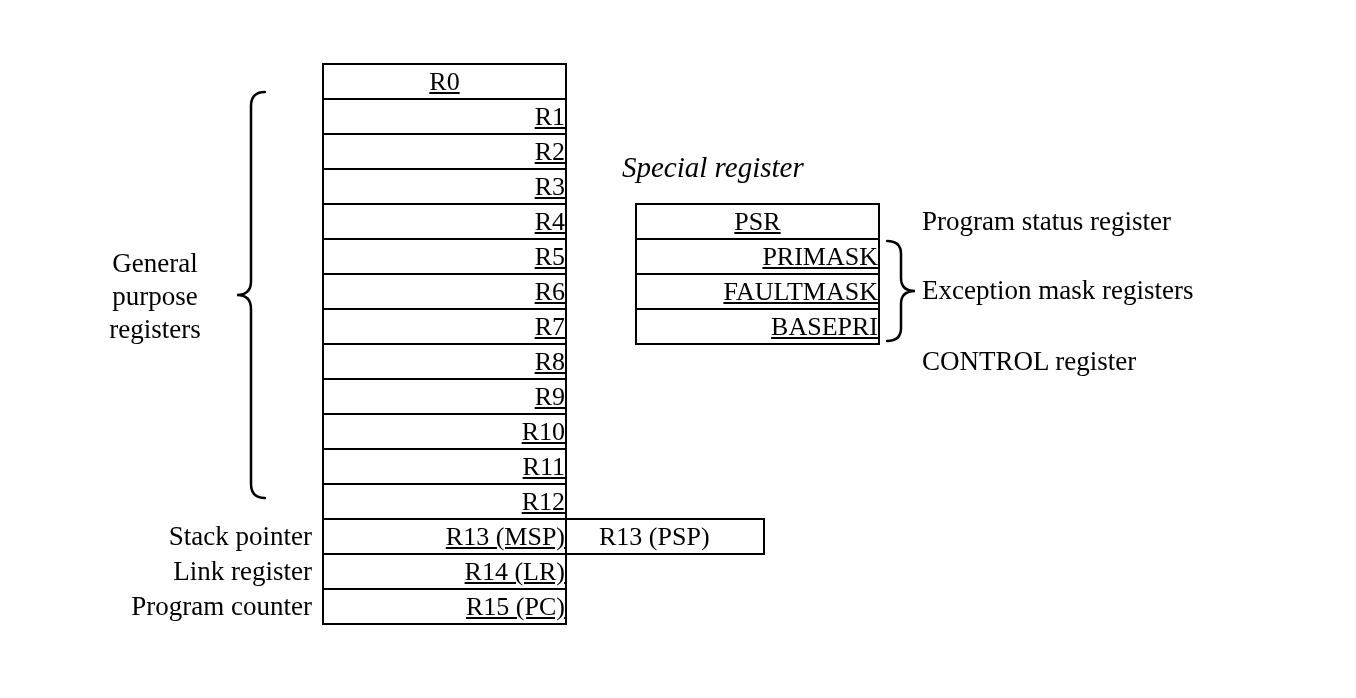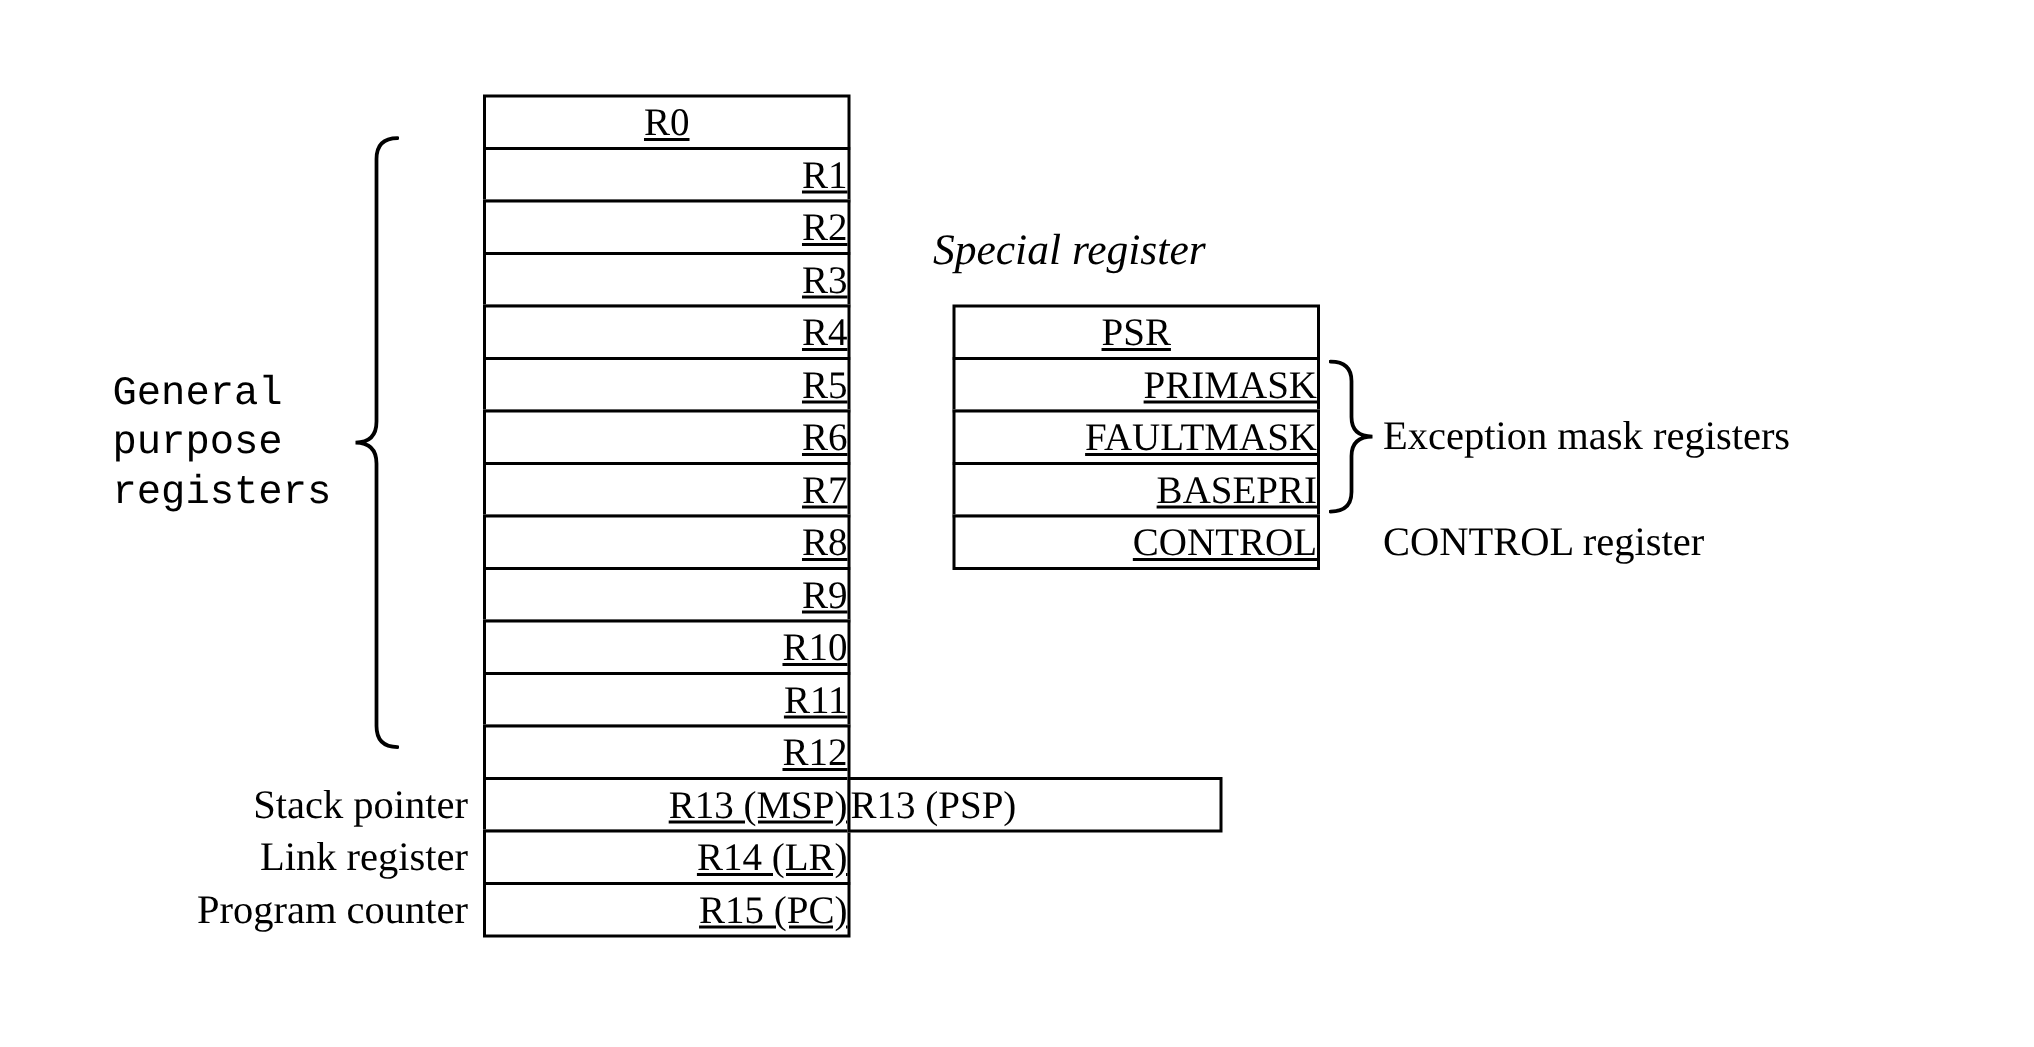--- a/index.html
+++ b/index.html
@@ -36,44 +36,44 @@
     margin-top: -2px;
     text-align: right;
   }
   .main-stack { left: 322px; top: 63px; }
   .special-stack { left: 635px; top: 203px; }
   .psp-box {
     position: absolute;
     left: 565px;
     top: 518px;
     box-sizing: border-box;
-    width: 250px;
+    width: 200px;
     height: 37px;
     border: 2px solid #000000;
     background: #ffffff;
     font-size: 26px;
     line-height: 33px;
+    padding-left: 32px;
     white-space: nowrap;
   }
   
   .ann {
     position: absolute;
     font-size: 27px;
     line-height: 33px;
     white-space: nowrap;
   }
   .gp-label {
     position: absolute;
     left: 75px;
     top: 247px;
     width: 160px;
-    text-align: left;
+    text-align: center;
     font-size: 27px;
     line-height: 33px;
-    font-family: Liberation Mono, monospace;
   }
   .gp-label span { display: block; }
   .row-label {
     position: absolute;
     left: 30px;
     width: 282px;
     text-align: right;
     font-size: 27px;
     line-height: 33px;
     white-space: nowrap;
@@ -131,23 +131,23 @@
   <div class="row-label" style="top:555px;">Link register</div>
   <div class="row-label" style="top:590px;">Program counter</div>
 
   <div class="special-title">Special register</div>
 
   <div class="stack special-stack">
     <div class="cell">PSR</div>
     <div class="cell">PRIMASK</div>
     <div class="cell">FAULTMASK</div>
     <div class="cell">BASEPRI</div>
-    <div class="cell">CONTROL</div>
   </div>
 
   <svg class="brace" style="left:886px; top:239px;" width="30" height="104" viewBox="0 0 30 104">
     <path d="M 1 2 Q 15 2 15 15 L 15 39 Q 15 52 29 52 Q 15 52 15 65 L 15 89 Q 15 102 1 102" fill="none" stroke="#000000" stroke-width="2.5" stroke-linecap="round"></path>
   </svg>
 
+  <div class="ann" style="left:922px; top:205px;">Program status register</div>
   <div class="ann" style="left:922px; top:274px;">Exception mask registers</div>
   <div class="ann" style="left:922px; top:345px;">CONTROL register</div>
 
 </div>
 
 </body></html>

